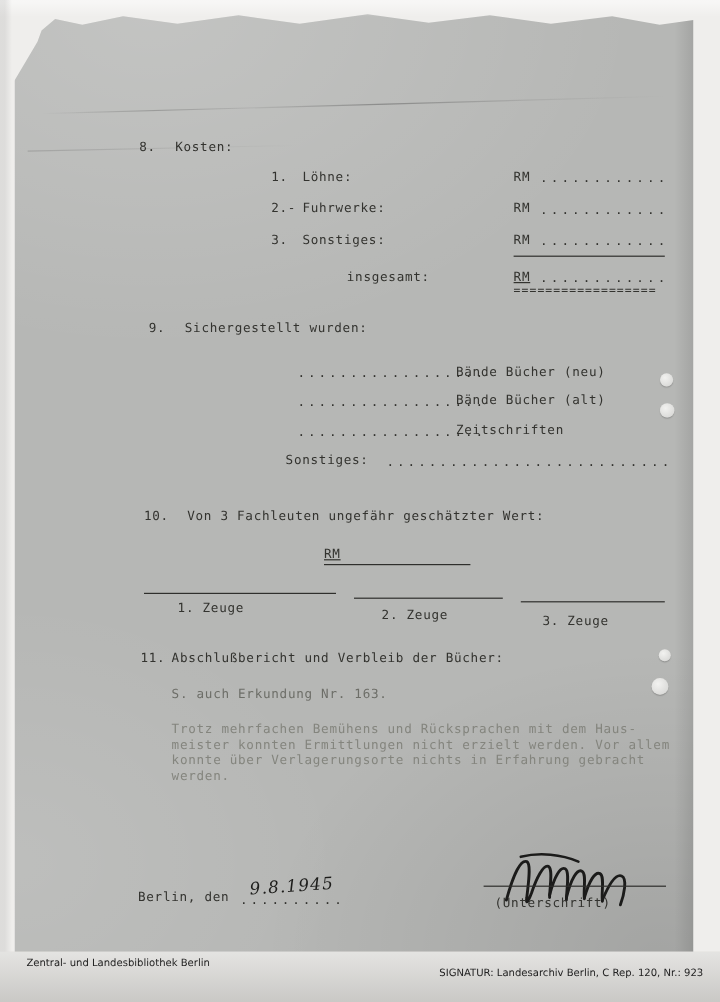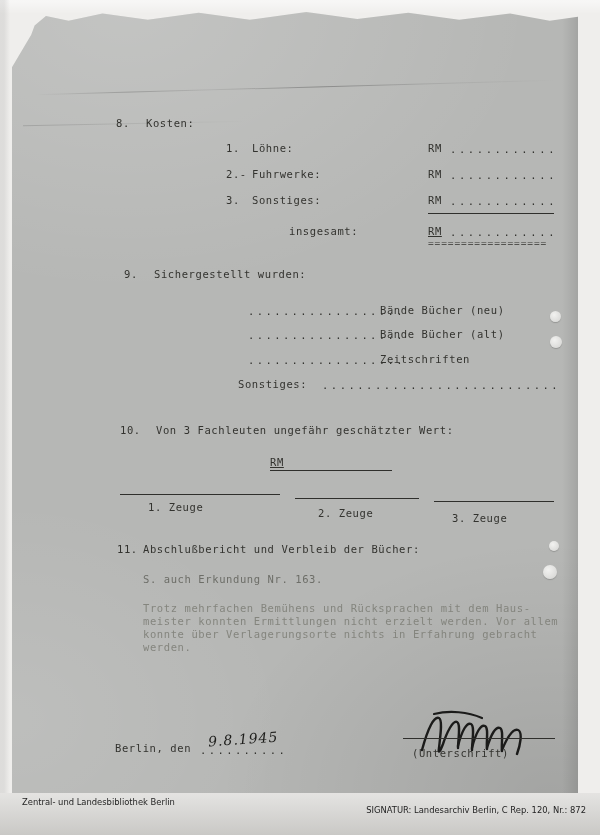--- a/index.html
+++ b/index.html
@@ -193,14 +193,14 @@
     <div class="row tw" style="left:400px;top:740px;">(Unterschrift)</div>
 
   </div>
 </div>
 
 <div id="footer">
   <div class="shade"></div>
   <div class="left">
     <div>Zentral- und Landesbibliothek Berlin</div>
   </div>
-  <div class="right">SIGNATUR: Landesarchiv Berlin, C Rep. 120, Nr.: 872</div>
+  <div class="right">SIGNATUR: Landesarchiv Berlin, C Rep. 120, Nr.: 923</div>
 </div>
 
 </body></html>

